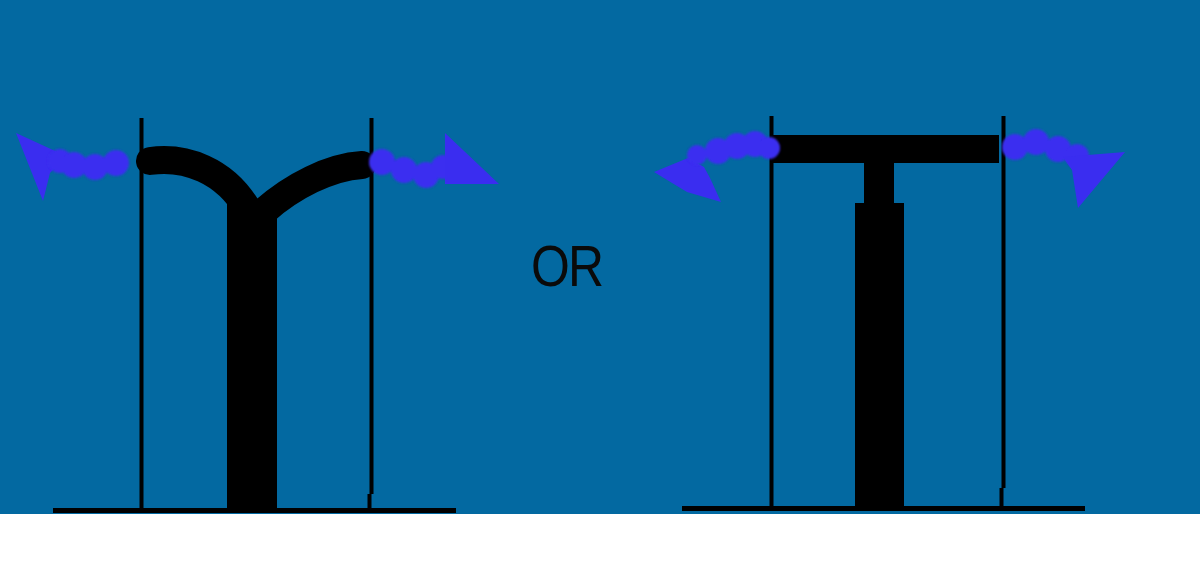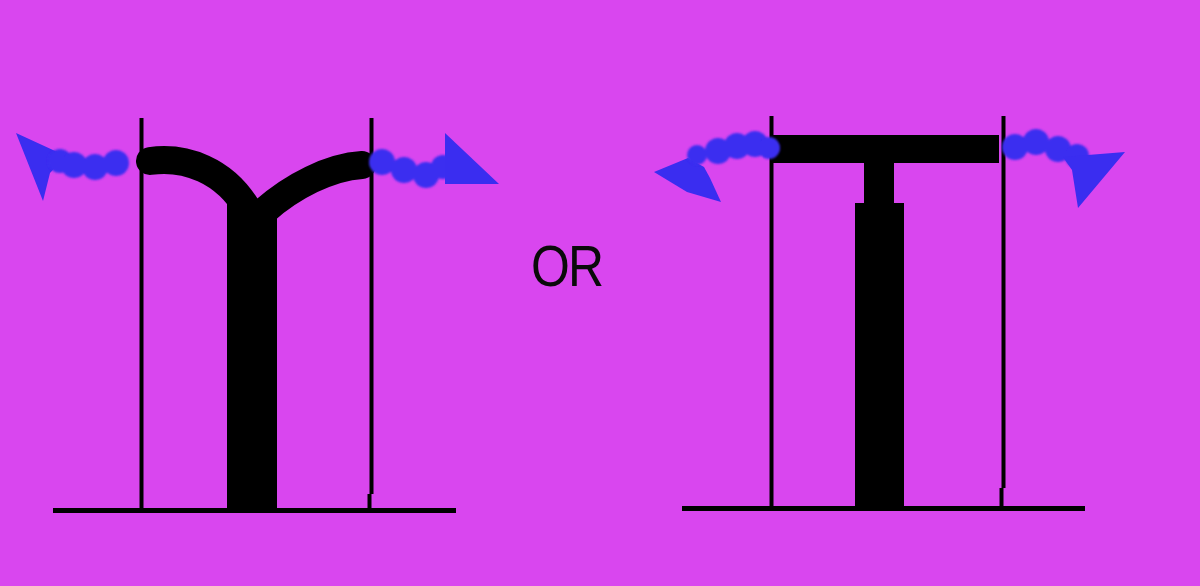--- a/index.html
+++ b/index.html
@@ -4,22 +4,22 @@
 <style>
   html, body {
     margin: 0;
     padding: 0;
     background: #ffffff;
     font-family: "Liberation Sans", sans-serif;
   }
   .canvas {
     position: relative;
     width: 1200px;
-    height: 586px;
-    background: #d946ef;
+    height: 514px;
+    background: #0369a1;
     overflow: hidden;
   }
   .diagram-svg {
     position: absolute;
     left: 0;
     top: 0;
     width: 1200px;
     height: 586px;
   }
   .or-label {

